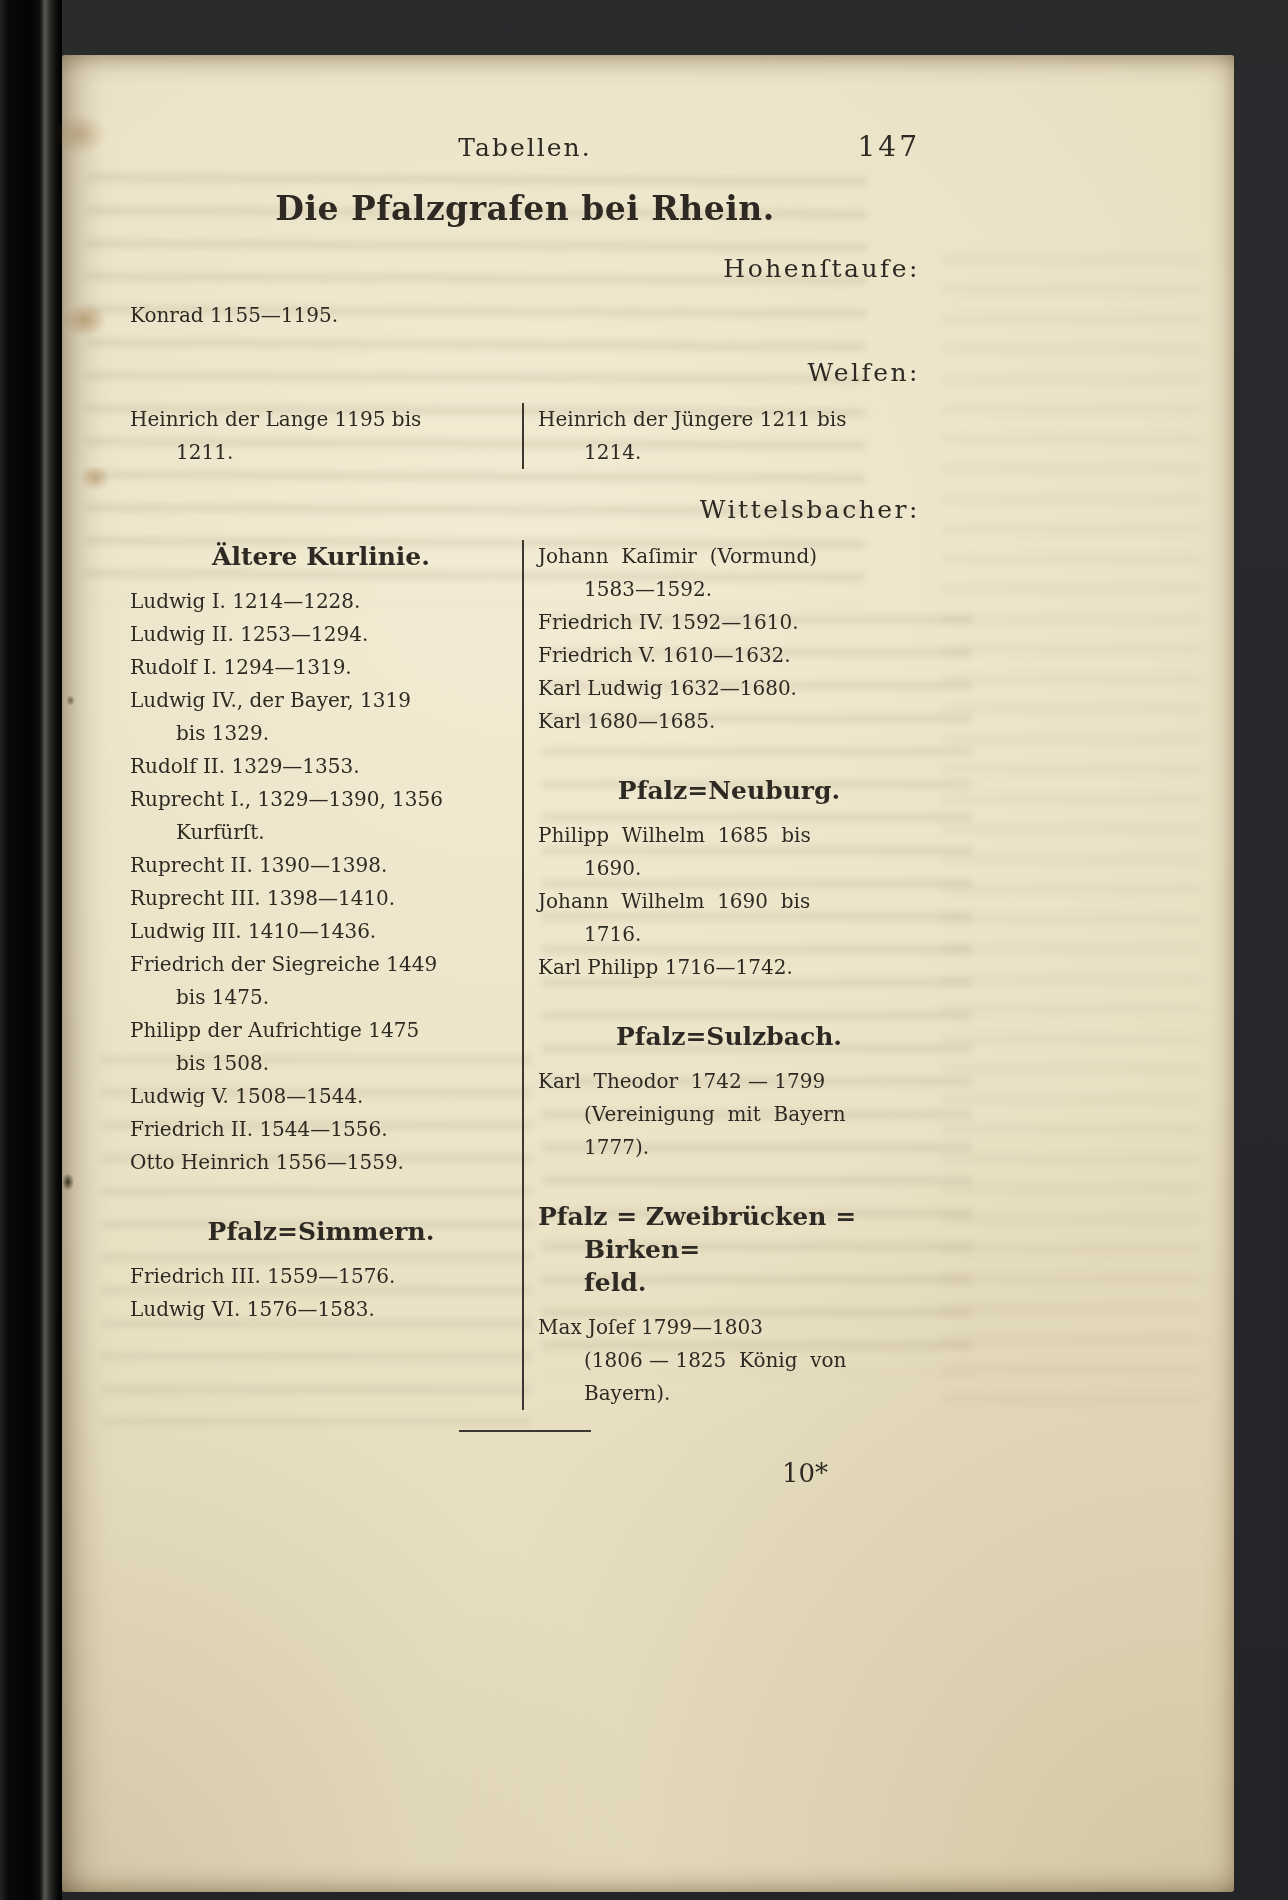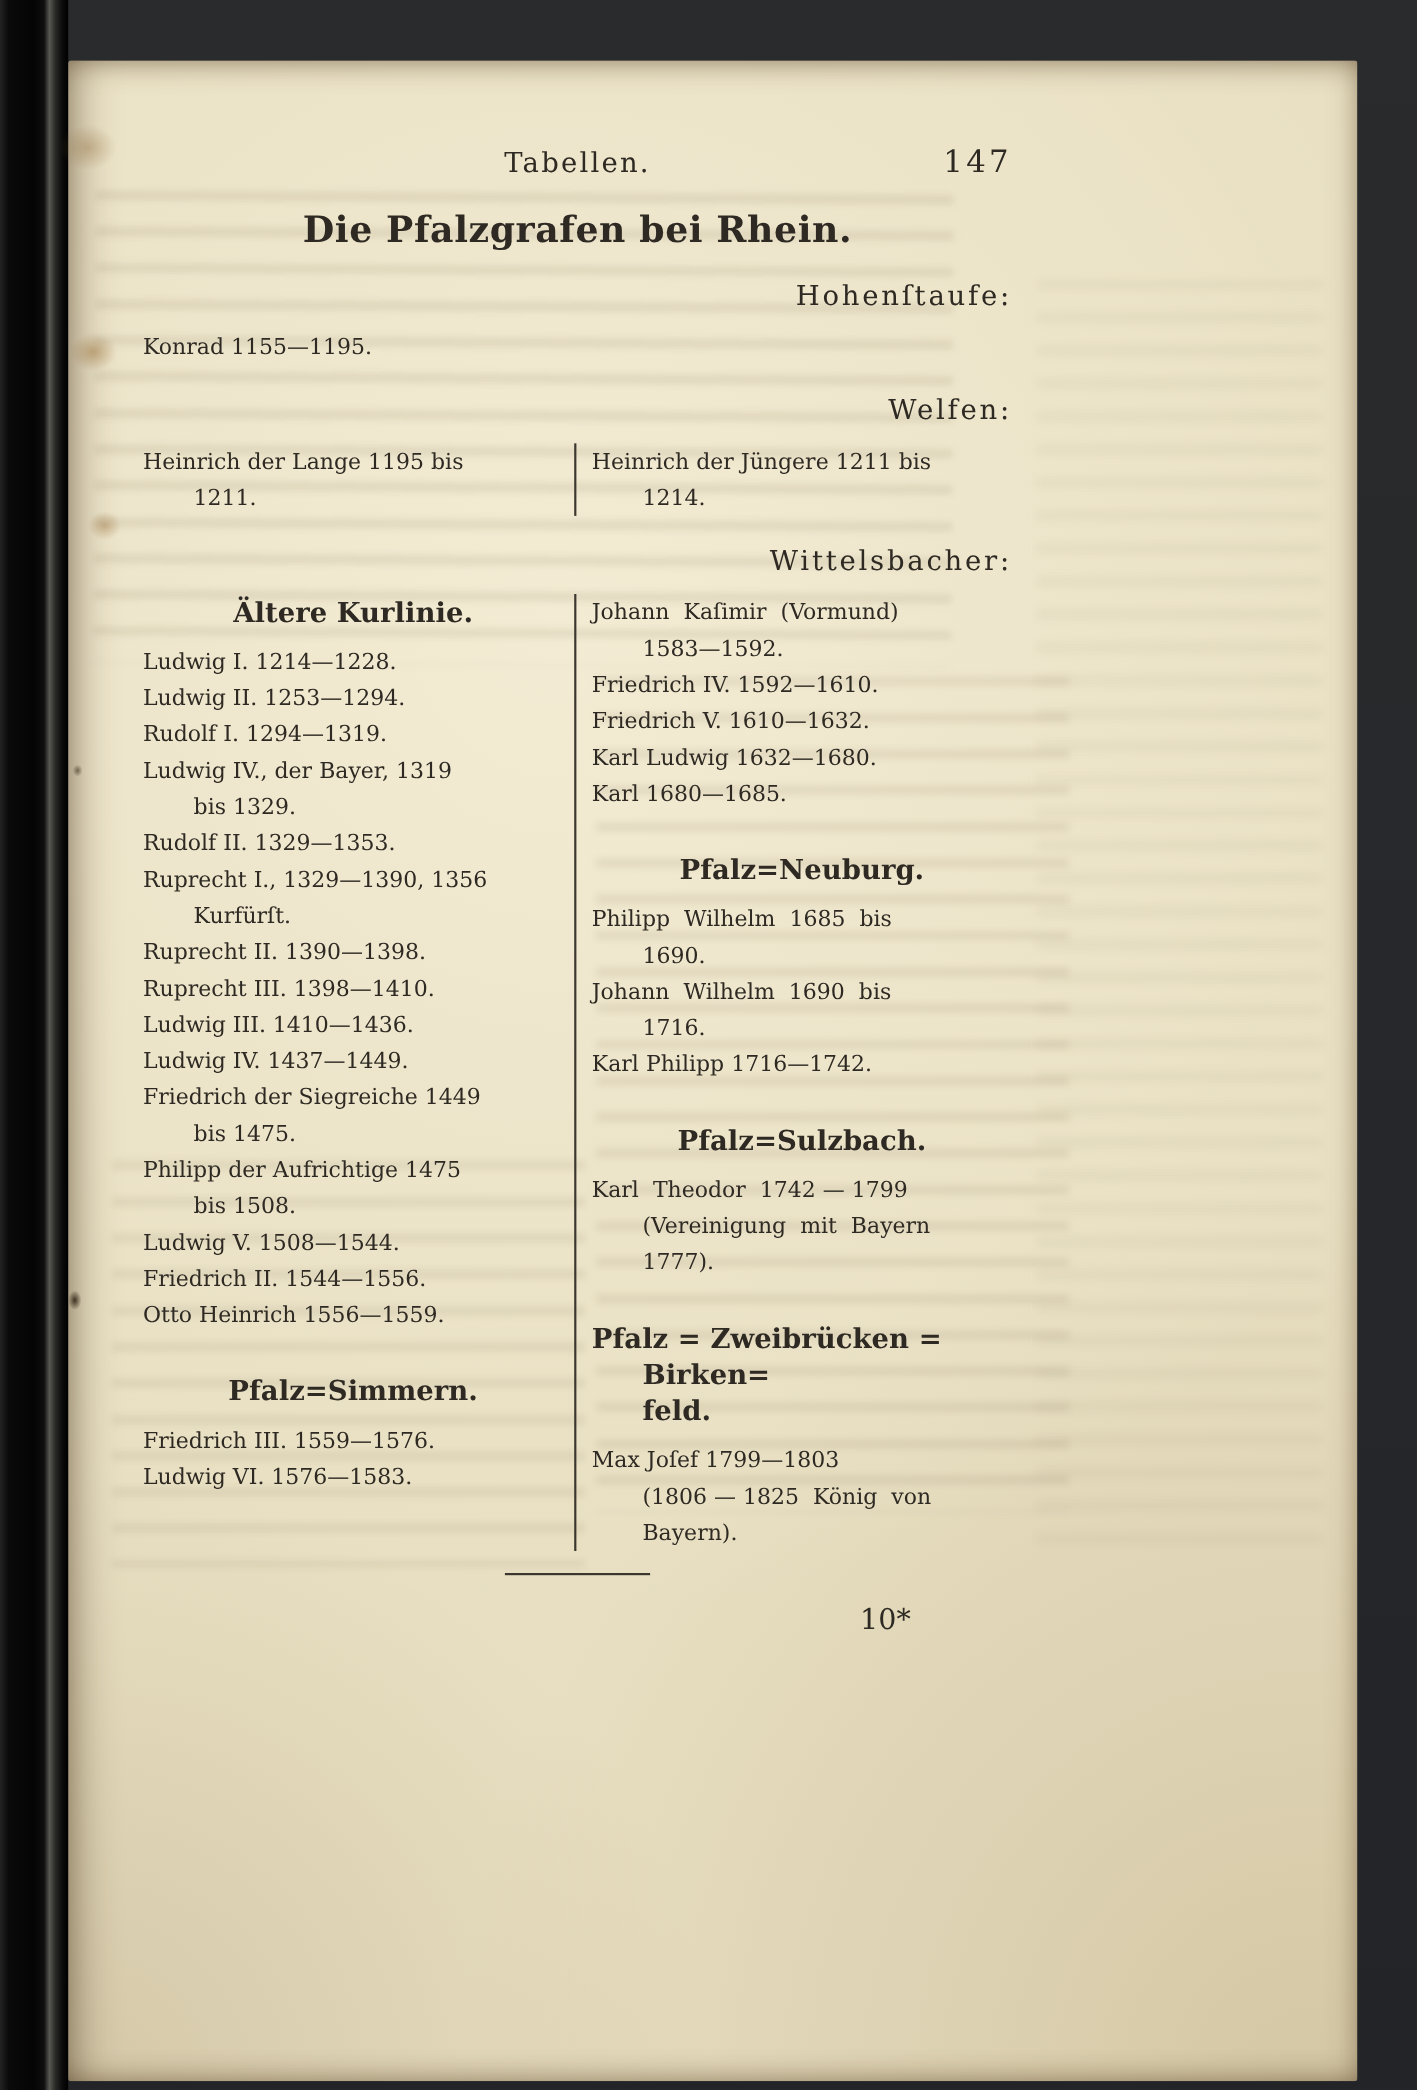--- a/index.html
+++ b/index.html
@@ -185,21 +185,20 @@
             <p class="entry">Ludwig II. 1253—1294.</p>
             <p class="entry">Rudolf I. 1294—1319.</p>
             <p class="entry">Ludwig IV., der Bayer, 1319
 bis 1329.</p>
             <p class="entry">Rudolf II. 1329—1353.</p>
             <p class="entry">Ruprecht I., 1329—1390, 1356
 Kurfürſt.</p>
             <p class="entry">Ruprecht II. 1390—1398.</p>
             <p class="entry">Ruprecht III. 1398—1410.</p>
             <p class="entry">Ludwig III. 1410—1436.</p>
-            <p class="entry">Ludwig IV. 1437—1449.</p>
             <p class="entry">Friedrich der Siegreiche 1449
 bis 1475.</p>
             <p class="entry">Philipp der Aufrichtige 1475
 bis 1508.</p>
             <p class="entry">Ludwig V. 1508—1544.</p>
             <p class="entry">Friedrich II. 1544—1556.</p>
             <p class="entry">Otto Heinrich 1556—1559.</p>
             <p class="subheading">Pfalz=Simmern.</p>
             <p class="entry">Friedrich III. 1559—1576.</p>
             <p class="entry">Ludwig VI. 1576—1583.</p>

